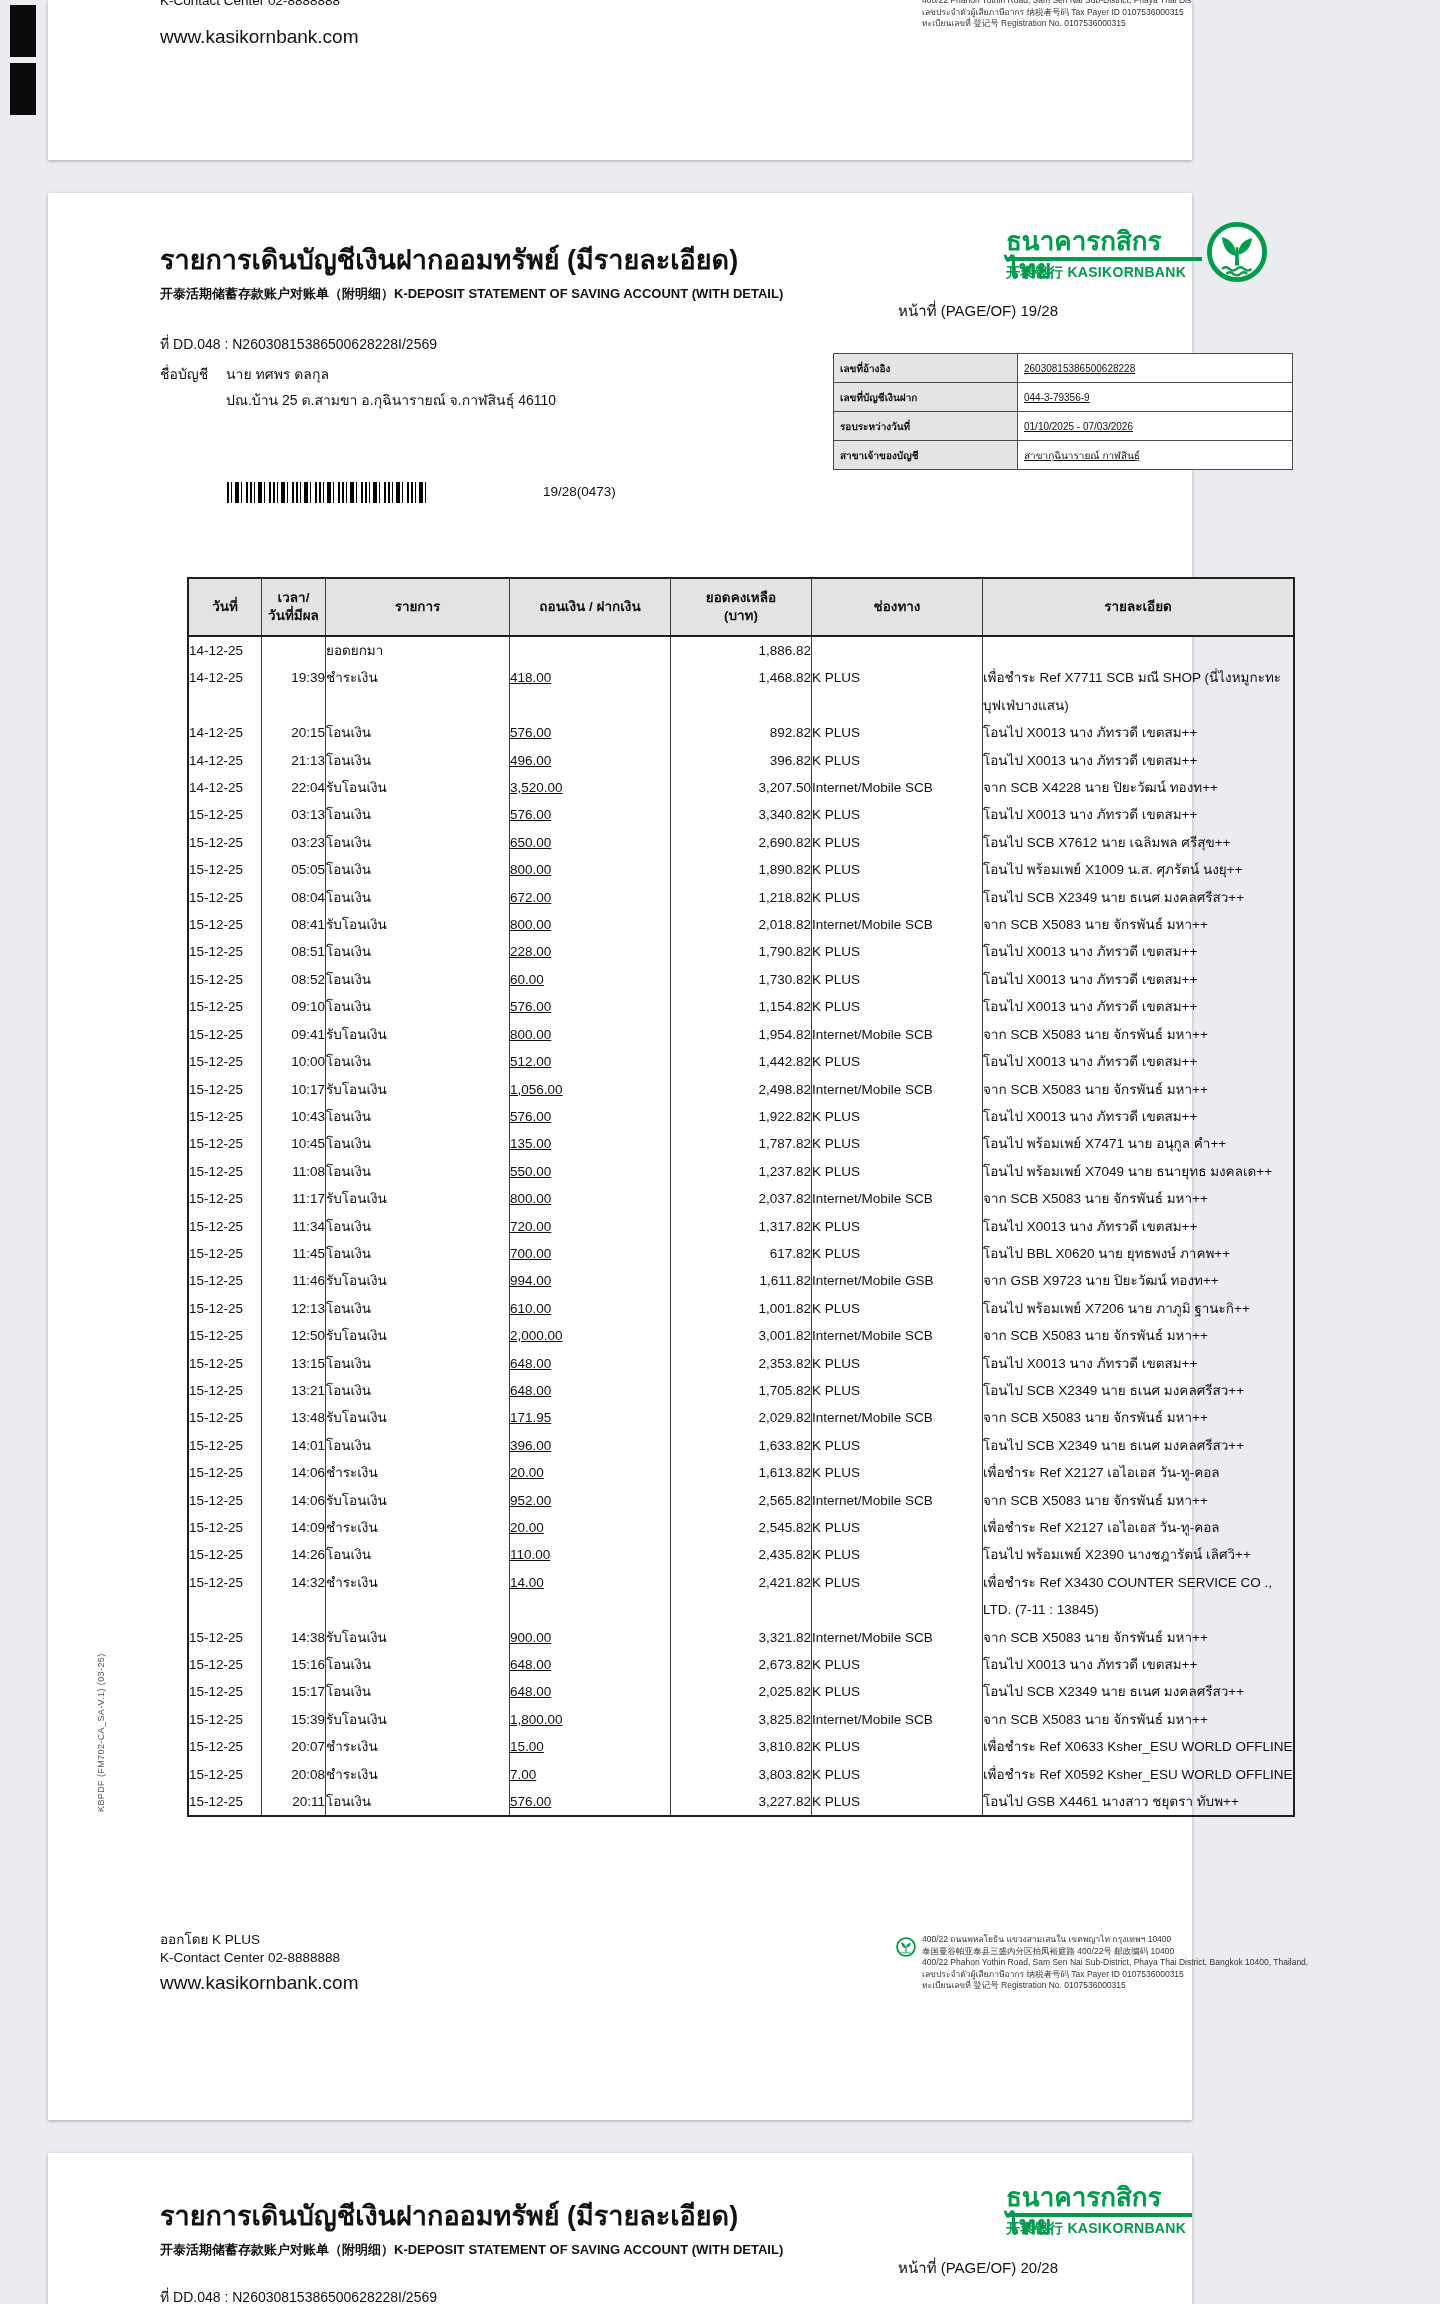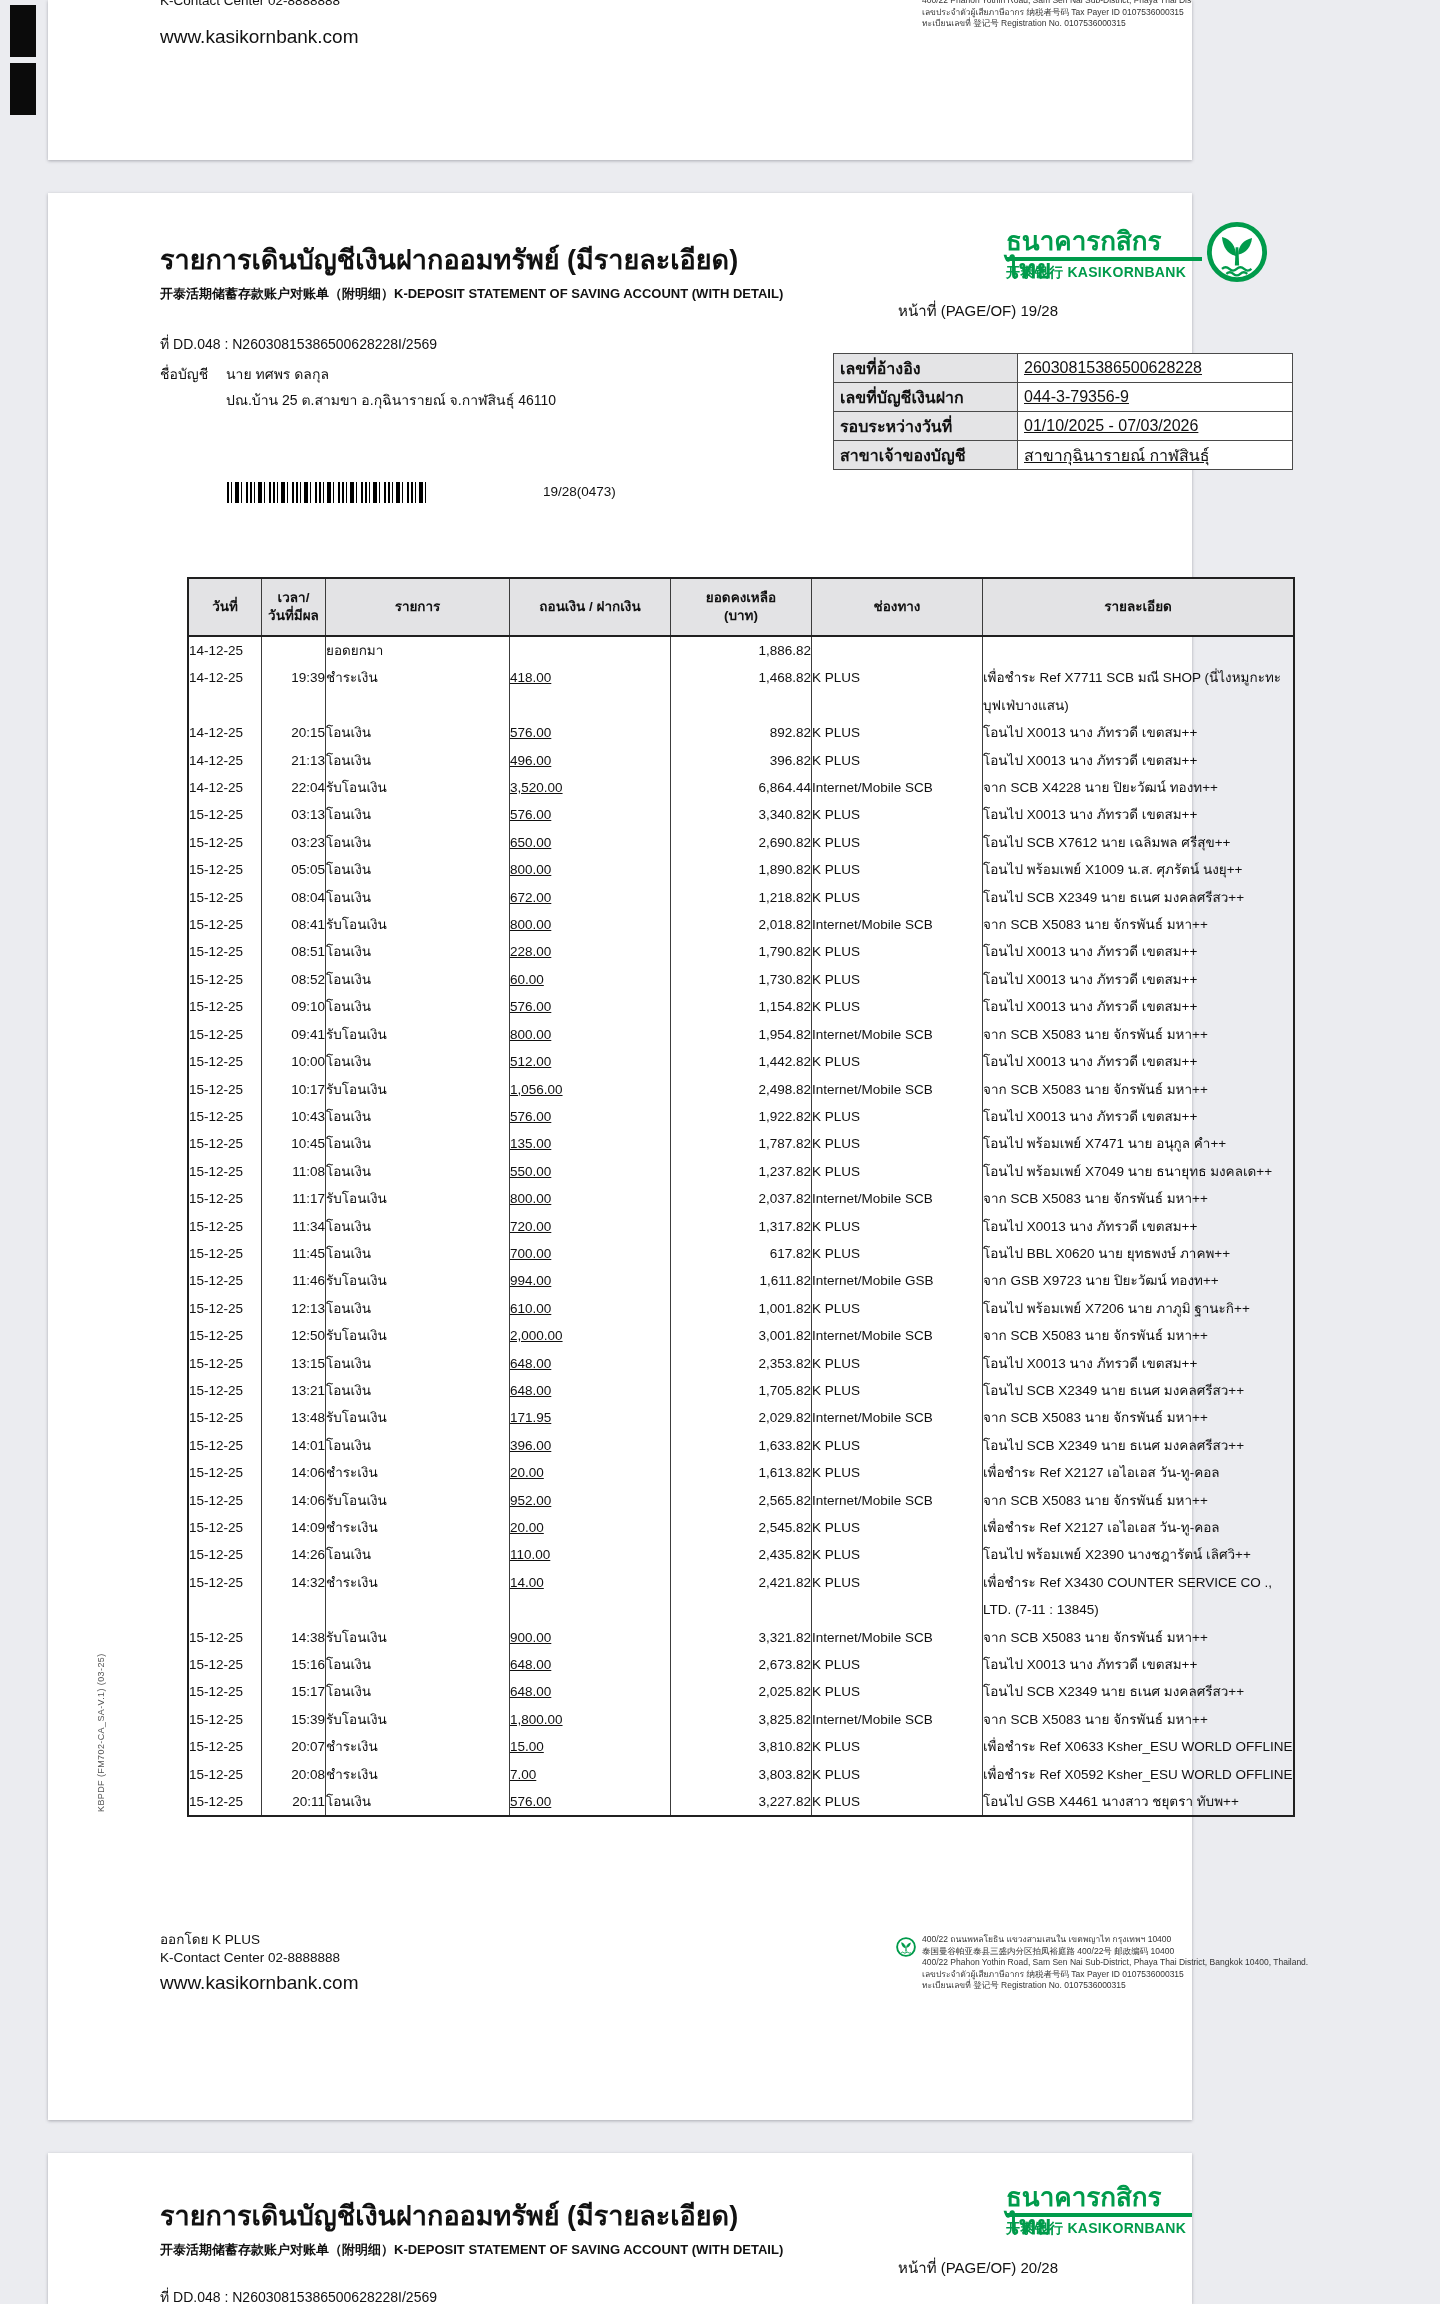--- a/index.html
+++ b/index.html
@@ -22,21 +22,21 @@
   
   .title-th{font-size:27px;font-weight:bold;letter-spacing:0;}
   .subtitle{font-size:13px;font-weight:bold;}
   .brand-th{font-size:26px;font-weight:bold;color:#009b4b;line-height:28px;}
   .brand-rule{height:3.5px;background:#009b4b;width:196px;}
   .brand-intl{font-size:14px;font-weight:bold;color:#009b4b;letter-spacing:.3px;}
   .pageof{font-size:15px;}
   .docno,.acct{font-size:14px;}
 
   
-  #info-table{border-collapse:collapse;font-size:16px;width:460px;}
+  #info-table{border-collapse:collapse;font-size:10px;width:460px;}
   #info-table td{border:1px solid #4a4a4a;height:28px;padding:0 6px;vertical-align:middle;}
   #info-table .ilabel{background:#e4e4e6;font-weight:bold;width:171px;}
   #info-table .ivalue{background:#fff;text-decoration:underline;}
 
   
   #barcode{width:200px;height:21px;
     background:repeating-linear-gradient(90deg,#000 0 2px,#fff 2px 4px,#000 4px 5px,#fff 5px 8px,#000 8px 12px,#fff 12px 14px,#000 14px 15px,#fff 15px 19px,#000 19px 21px,#fff 21px 23px);}
   #barcode-text{font-size:13.5px;}
 
   
@@ -177,21 +177,21 @@
           <td class="c3">496.00</td>
           <td class="c4">396.82</td>
           <td class="c5">K PLUS</td>
           <td class="c6">โอนไป X0013 นาง ภัทรวดี เขตสม++</td>
         </tr>
         <tr>
           <td class="c0">14-12-25</td>
           <td class="c1">22:04</td>
           <td class="c2">รับโอนเงิน</td>
           <td class="c3 d">3,520.00</td>
-          <td class="c4">6,864.44</td>
+          <td class="c4">3,207.50</td>
           <td class="c5">Internet/Mobile SCB</td>
           <td class="c6">จาก SCB X4228 นาย ปิยะวัฒน์ ทองท++</td>
         </tr>
         <tr>
           <td class="c0">15-12-25</td>
           <td class="c1">03:13</td>
           <td class="c2">โอนเงิน</td>
           <td class="c3">576.00</td>
           <td class="c4">3,340.82</td>
           <td class="c5">K PLUS</td>

